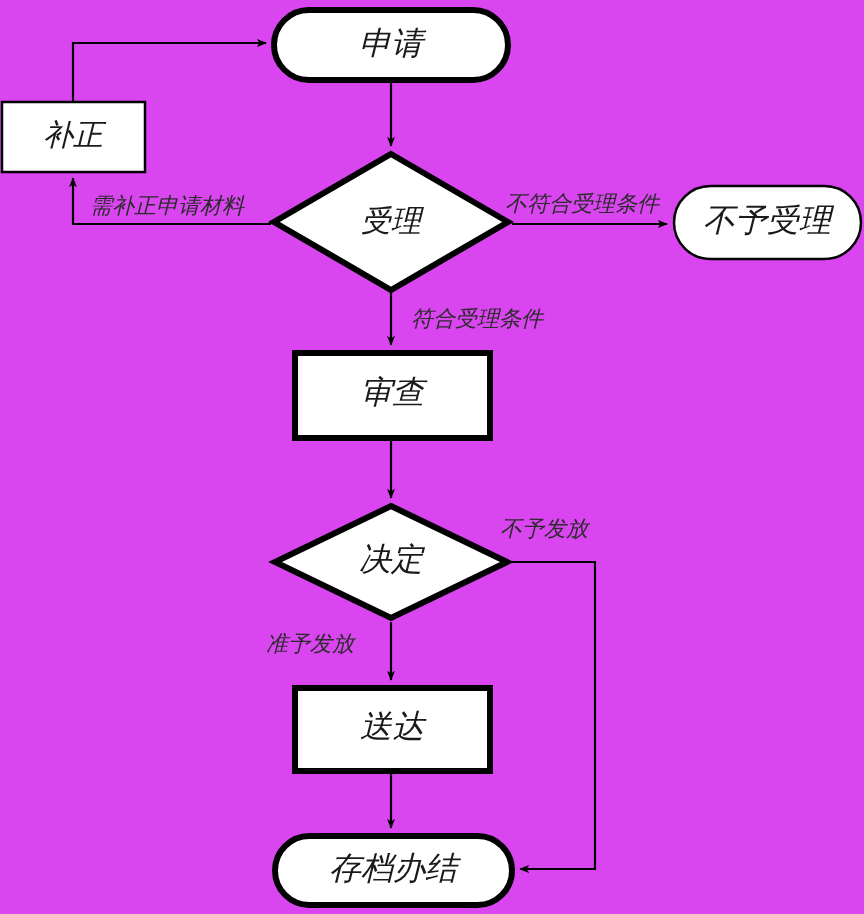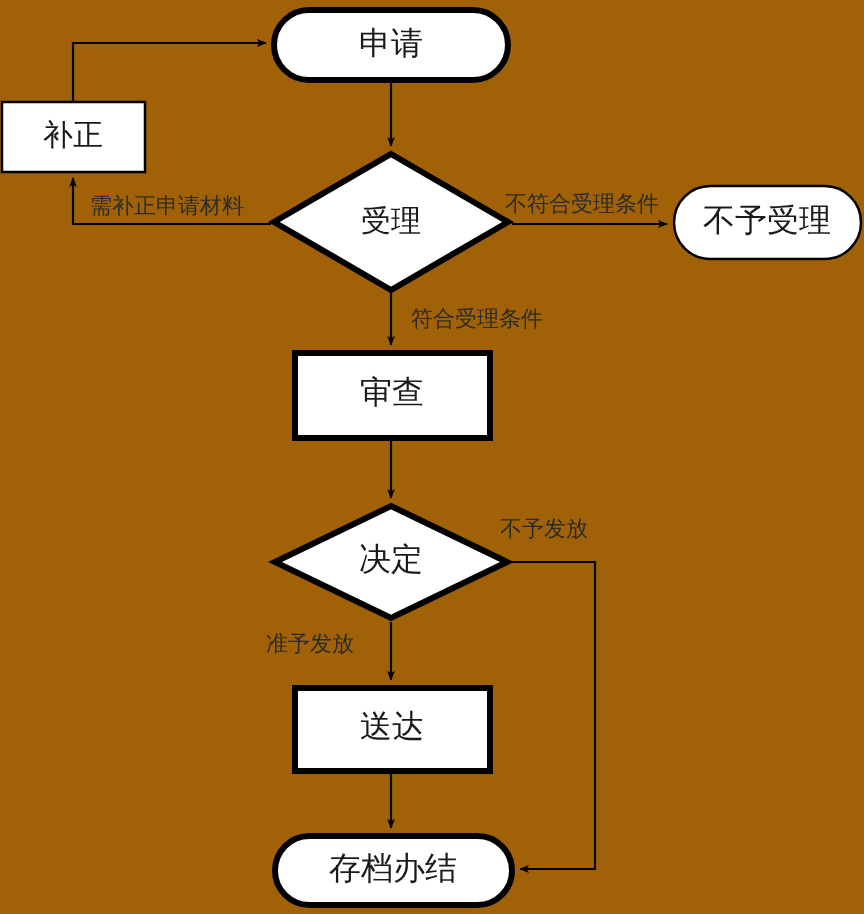--- a/index.html
+++ b/index.html
@@ -10,21 +10,22 @@
   body {
     width: 864px;
     height: 914px;
     font-family: "Liberation Serif", "DejaVu Serif", serif;
     overflow: hidden;
   }
   #flowchart-root {
     position: relative;
     width: 864px;
     height: 914px;
-    background: #a16207;
+    background: #d946ef;
+    font-style: italic;
   }
   svg.chart-canvas {
     position: absolute;
     top: 0;
     left: 0;
     width: 864px;
     height: 914px;
   }
   .node-shape-thick {
     fill: #ffffff;

